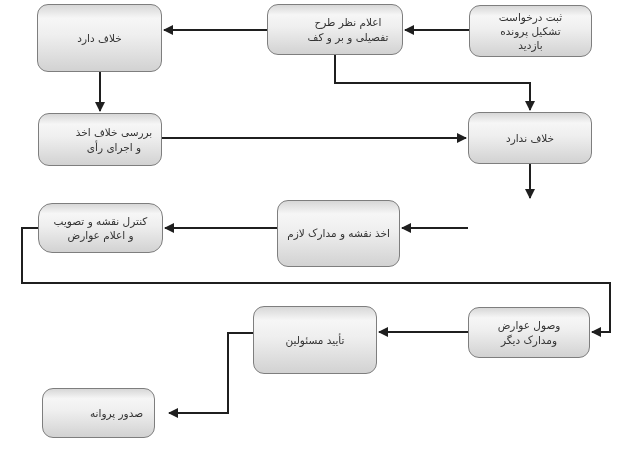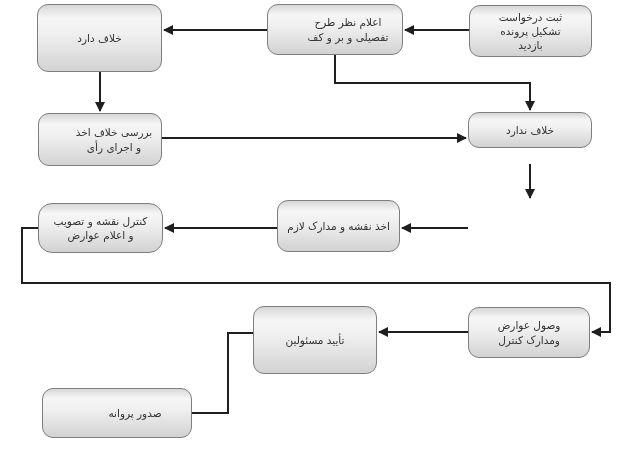--- a/index.html
+++ b/index.html
@@ -24,27 +24,27 @@
     font-size:10.5px;
     line-height:1.35;
     padding:3px 6px;
   }
   .node .label{white-space:pre-line;display:block;width:100%;}
   
   #n-request          {left:469px;top:5px;  width:123px;height:52px;}
   #n-plan-opinion     {left:267px;top:4px;  width:136px;height:51px;padding-left:32px;}
   #n-has-violation    {left:37px; top:4px;  width:125px;height:68px;}
   #n-violation-review {left:38px; top:113px;width:124px;height:53px;padding-left:34px;}
-  #n-no-violation     {left:468px;top:112px;width:124px;height:36px;}
+  #n-no-violation     {left:468px;top:112px;width:124px;height:52px;}
   #n-map-control-dept {left:468px;top:200px;width:125px;height:55px;}
-  #n-obtain-map-docs  {left:277px;top:200px;width:123px;height:52px;align-items:center;}
+  #n-obtain-map-docs  {left:277px;top:200px;width:123px;height:67px;align-items:center;}
   #n-map-approval-fees{left:38px; top:203px;width:125px;height:50px;border-radius:14px;}
   #n-fee-collection   {left:468px;top:307px;width:122px;height:51px;}
   #n-officials-approval{left:253px;top:306px;width:124px;height:68px;}
-  #n-permit-issuance  {left:42px; top:388px;width:150px;height:50px;padding-left:42px;}
+  #n-permit-issuance  {left:42px; top:388px;width:113px;height:50px;padding-left:42px;}
 </style>
 </head>
 <body>
 
 <div id="canvas">
 
   <svg id="connectors" xmlns="http://www.w3.org/2000/svg" viewBox="0 0 631 451">
     <defs>
       <marker id="arrow" viewBox="0 0 10 10" refX="9" refY="5" markerWidth="5.5" markerHeight="5" orient="auto" markerUnits="strokeWidth">
         <path d="M0,0 L10,5 L0,10 z" fill="#1f1f1f"></path>
@@ -92,21 +92,21 @@
     <span class="label">اخذ نقشه و مدارک لازم</span>
   </div>
 
   <div class="node" id="n-map-approval-fees">
     <span class="label">کنترل نقشه و تصویب
 و اعلام عوارض</span>
   </div>
 
   <div class="node" id="n-fee-collection">
     <span class="label">وصول عوارض
-ومدارک کنترل</span>
+ومدارک دیگر</span>
   </div>
 
   <div class="node" id="n-officials-approval">
     <span class="label">تأیید مسئولین</span>
   </div>
 
   <div class="node" id="n-permit-issuance">
     <span class="label">صدور پروانه</span>
   </div>
 

